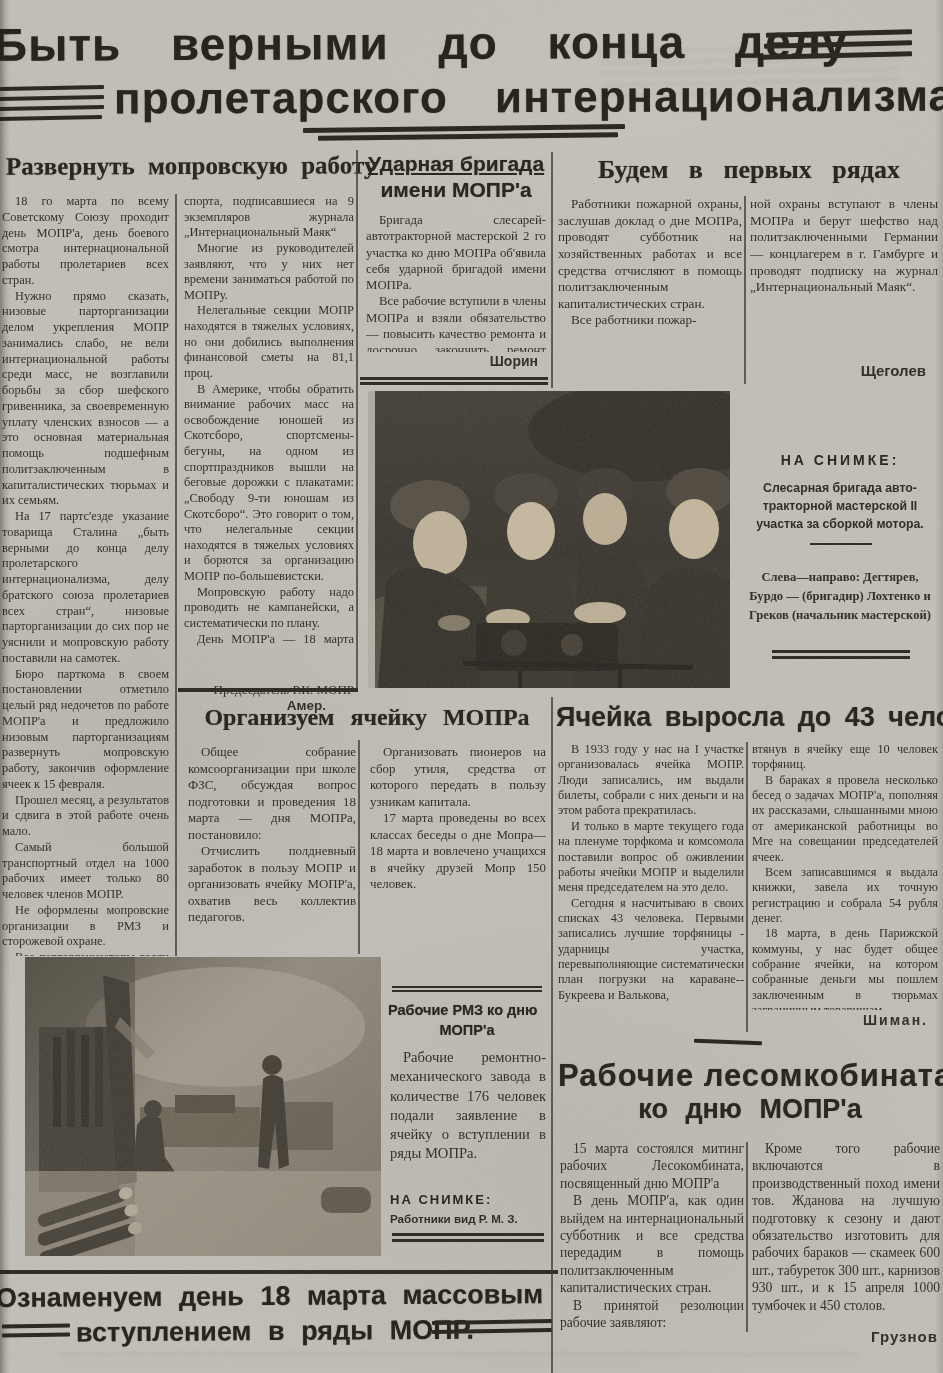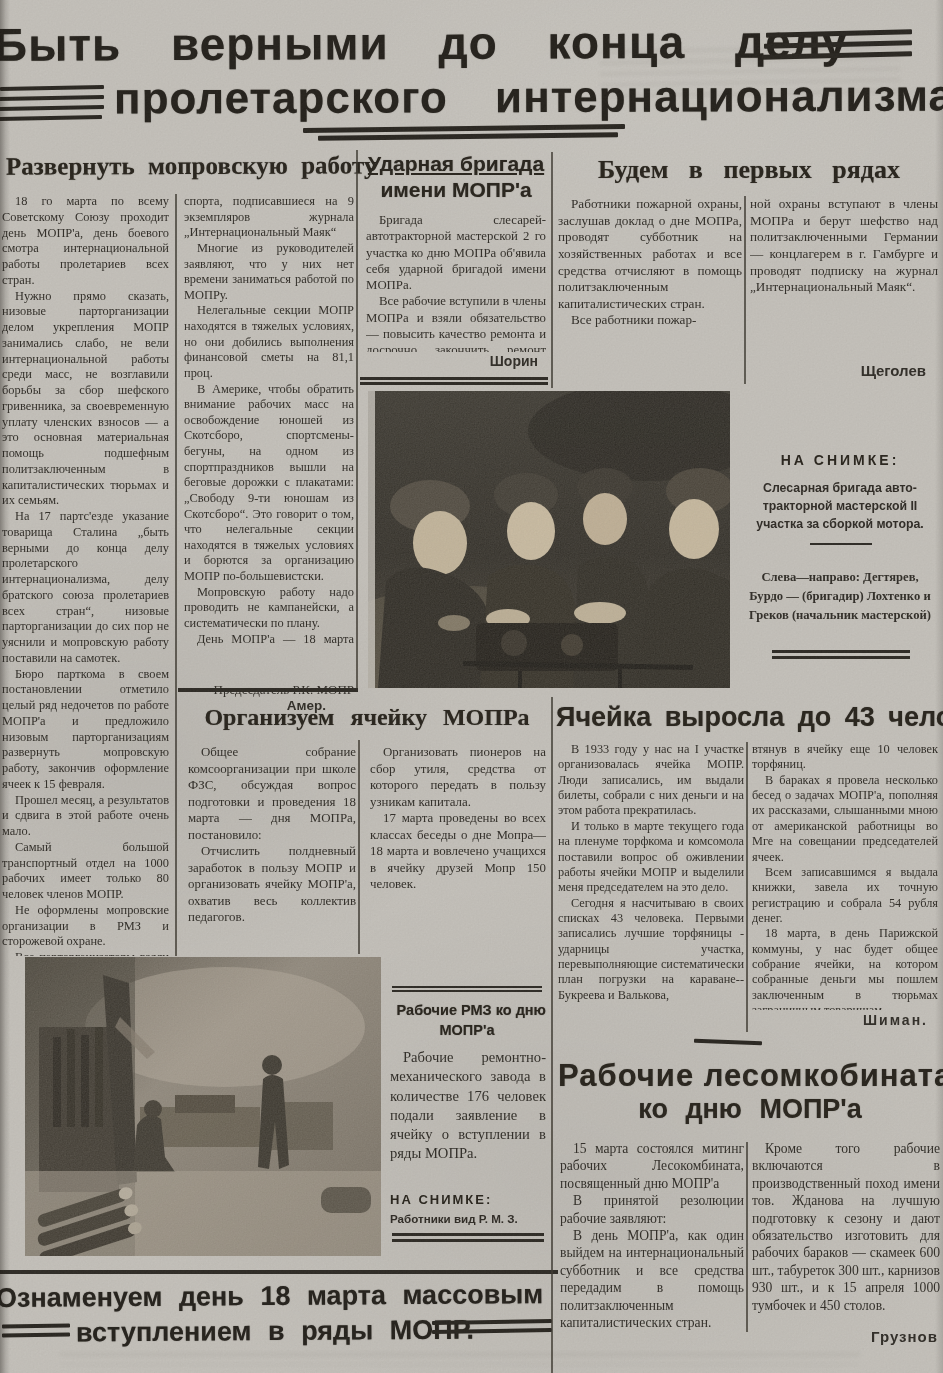--- a/index.html
+++ b/index.html
@@ -235,38 +235,38 @@
       <rect x="4" y="280" width="100" height="13" rx="6" fill="#2e2921"></rect>
         <ellipse cx="104" cy="286" rx="7" ry="6" fill="#aaa190"></ellipse>
     </g>
     <rect x="296" y="230" width="50" height="26" rx="10" fill="#3f3a30" opacity=".8"></rect>
     <rect width="356" height="299" filter="url(#p2n)" opacity=".2"></rect>
   </svg>
 
   <section>
     <div class="h-rule" style="left:392px;top:986px;width:150px;height:2px;"></div>
     <div class="h-rule" style="left:392px;top:990px;width:150px;height:2px;"></div>
-    <div class="abs title-sans" style="left:388px;top:1002px;width:158px;text-align:right;font-size:14.5px;">Рабочие РМЗ ко дню</div>
+    <div class="abs title-sans" style="left:388px;top:1002px;width:158px;text-align:left;font-size:14.5px;">Рабочие РМЗ ко дню</div>
     <div class="abs title-sans" style="left:388px;top:1022px;width:158px;text-align:center;font-size:14.5px;">МОПР'а</div>
     <div class="abs body-col" style="left:390px;top:1048px;width:156px;height:142px;font-size:14.6px;line-height:1.32;">
       <p>Рабочие ремонтно-механического завода в количестве 176 человек подали заявление в ячейку о вступлении в ряды МОПРа.</p>
     </div>
     <div class="abs cap-head" style="left:390px;top:1192px;width:120px;text-align:left;font-size:13px;letter-spacing:2px;">НА СНИМКЕ:</div>
     <div class="abs cap-text" style="left:390px;top:1212px;width:156px;text-align:left;font-size:11.6px;">Работники вид Р. М. З.</div>
     <div class="h-rule" style="left:392px;top:1233px;width:152px;height:2.5px;"></div>
     <div class="h-rule" style="left:392px;top:1239px;width:152px;height:2.5px;"></div>
   </section>
 
   <section>
     <div class="abs title-sans" style="left:558px;top:1058px;width:384px;text-align:center;font-size:31px;letter-spacing:1px;">Рабочие лесомкобината</div>
     <div class="abs title-sans" style="left:558px;top:1094px;width:384px;text-align:center;font-size:27px;word-spacing:10px;">ко дню МОПР'а</div>
     <div class="abs body-col" style="left:560px;top:1140px;width:184px;height:210px;font-size:13.6px;line-height:1.28;">
       <p>15 марта состоялся митинг рабочих Лесокомбината, посвященный дню МОПР'а</p>
+      <p>В день МОПР'а, как один выйдем на интернациональный субботник и все средства передадим в помощь политзаключенным капиталистических стран.</p>
       <p>В принятой резолюции рабочие заявляют:</p>
-      <p>В день МОПР'а, как один выйдем на интернациональный субботник и все средства передадим в помощь политзаключенным капиталистических стран.</p>
     </div>
     <div class="abs body-col" style="left:752px;top:1140px;width:188px;height:185px;font-size:13.6px;line-height:1.28;">
       <p>Кроме того рабочие включаются в производственный поход имени тов. Жданова на лучшую подготовку к сезону и дают обязательство изготовить для рабочих бараков — скамеек 600 шт., табуреток 300 шт., карнизов 930 шт., и к 15 апреля 1000 тумбочек и 450 столов.</p>
     </div>
     <div class="abs sig" style="left:752px;top:1328px;width:186px;font-size:15px;letter-spacing:1px;">Грузнов</div>
   </section>
 
   <section>
     <div class="h-rule" style="left:0;top:1270px;width:558px;height:4px;"></div>
     <div class="abs mast" style="left:-4px;top:1281px;font-size:27px;word-spacing:9px;transform:rotate(-.4deg);">Ознаменуем день 18 марта массовым</div>

